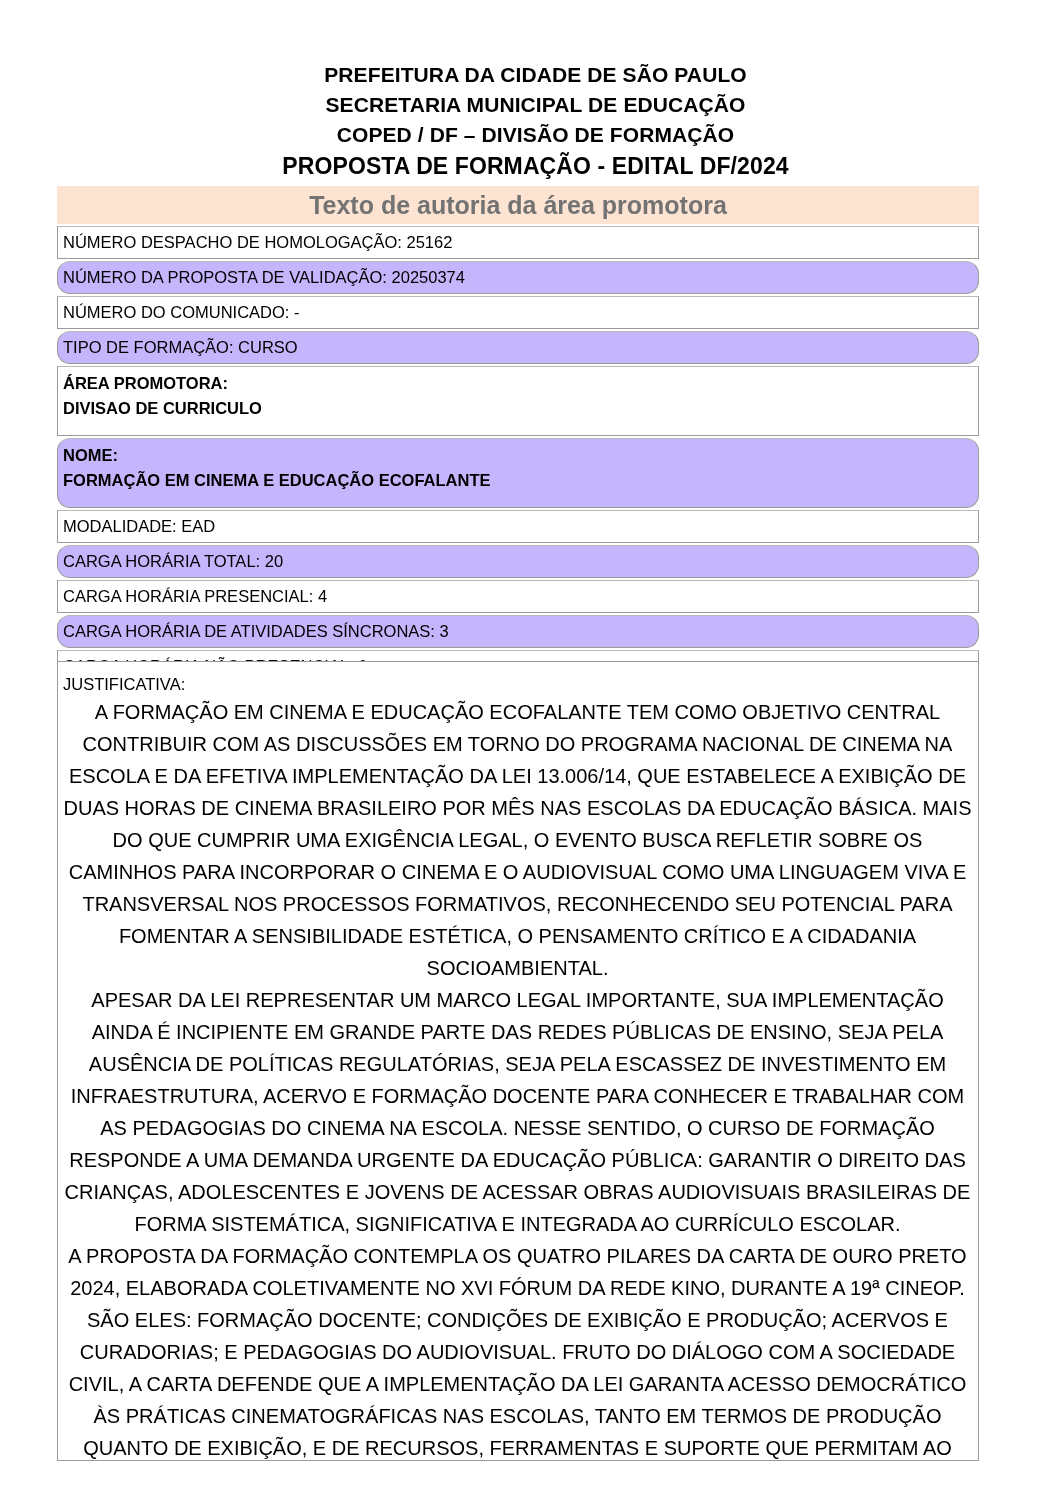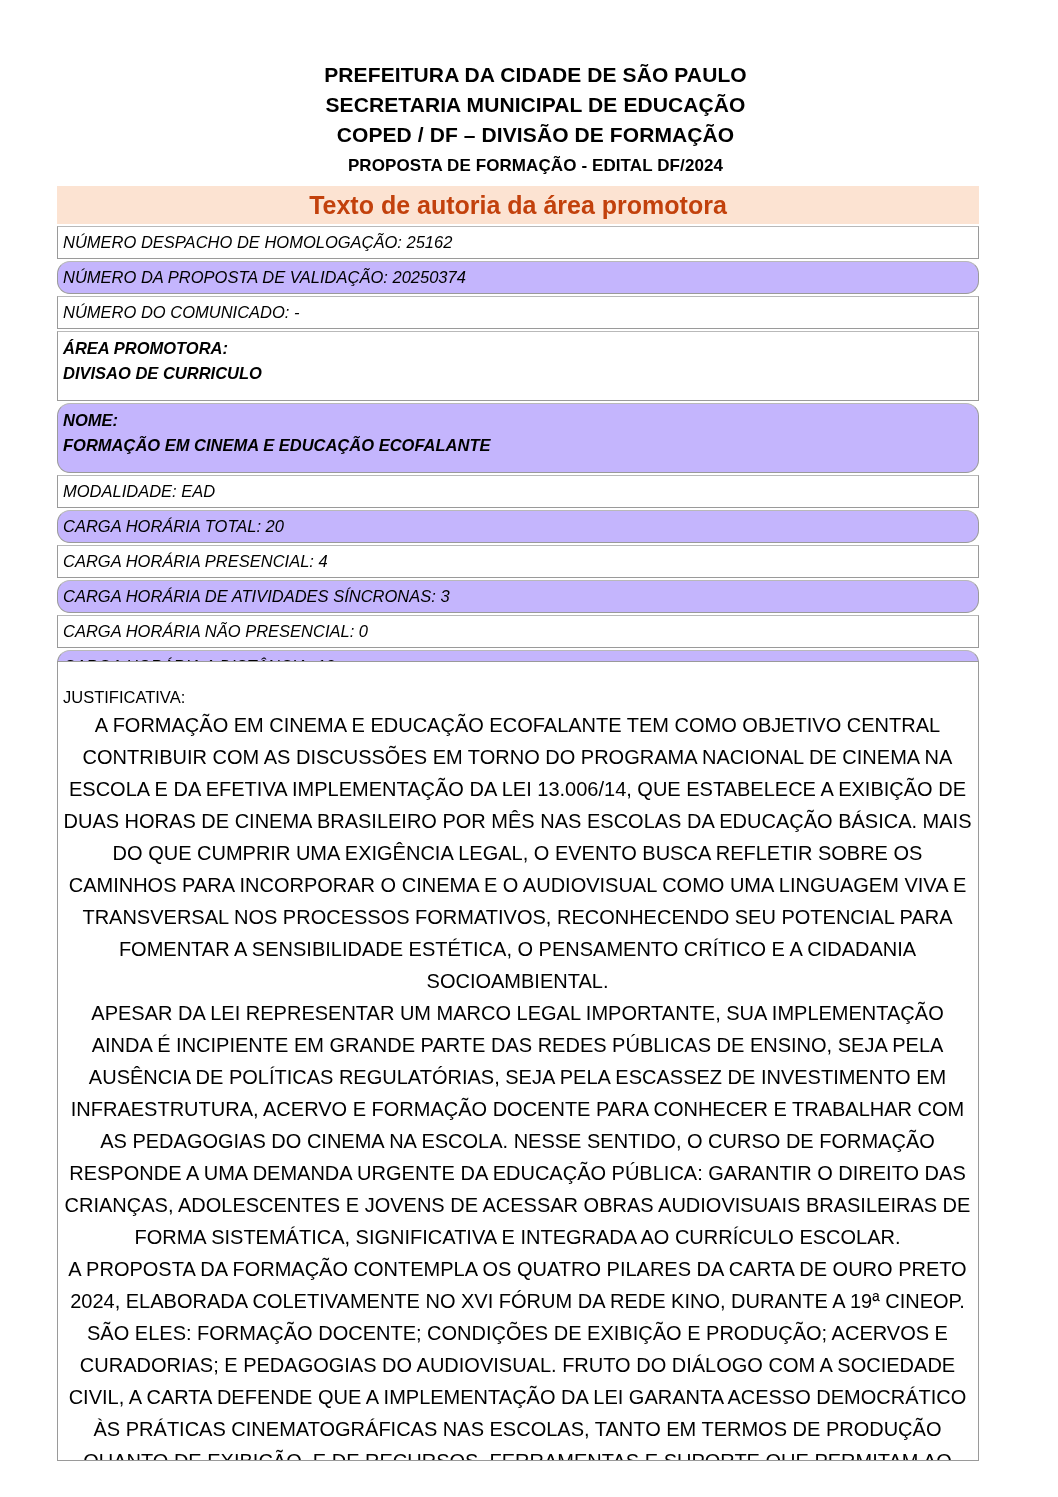--- a/index.html
+++ b/index.html
@@ -27,52 +27,51 @@
   }
   .doc-header .title-line {
     font-weight: bold;
     font-size: 21px;
     line-height: 30px;
     letter-spacing: 0.1px;
     white-space: nowrap;
     padding-left: 13px;
   }
   .doc-header .title-line.emphasis {
-    font-size: 17px;
+    font-size: 23px;
     line-height: 32px;
   }
 
   
   .banner {
     position: absolute;
     top: 186px;
     left: 57px;
     width: 922px;
     height: 38px;
     background: #FCE3D2;
     display: flex;
     align-items: center;
     justify-content: center;
   }
   .banner-text {
-    color: #c2410c;
+    color: #737373;
     font-weight: bold;
     font-size: 25px;
     line-height: 28px;
     white-space: nowrap;
   }
 
   
   .info-table {
     position: absolute;
     top: 226px;
     left: 57px;
     width: 922px;
     border-collapse: separate;
-    font-style: italic;
   }
   .info-row {
     box-sizing: border-box;
     width: 922px;
     border: 1px solid #9a9a9a;
     border-top-color: #b9b9b9;
     margin-bottom: 2px;
     background: #ffffff;
     padding: 4px 5px 5px 5px;
     font-size: 16.5px;
@@ -95,21 +94,21 @@
   
   .justificativa {
     position: absolute;
     top: 661px;
     left: 57px;
     width: 922px;
     height: 800px;
     box-sizing: border-box;
     border: 1px solid #9a9a9a;
     background: #ffffff;
-    padding: 23px 6px 0 5px;
+    padding: 10px 6px 0 5px;
     overflow: hidden;
   }
   .just-label {
     font-size: 16.5px;
     line-height: 24px;
   }
   .just-body {
     font-size: 20px;
     line-height: 32px;
     white-space: pre-line;
@@ -137,20 +136,23 @@
   </div>
 
   <div class="info-row shaded">
     <span>NÚMERO DA PROPOSTA DE VALIDAÇÃO:  20250374</span>
   </div>
 
   <div class="info-row">
     <span>NÚMERO DO COMUNICADO:   -</span>
   </div>
 
+  <div class="info-row shaded">
+    <span>TIPO DE FORMAÇÃO: CURSO</span>
+  </div>
 
   <div class="info-row two-line">
     <span>ÁREA PROMOTORA:</span>
     <span class="line2">DIVISAO DE CURRICULO</span>
   </div>
 
   <div class="info-row two-line shaded">
     <span>NOME:</span>
     <span class="line2">FORMAÇÃO EM CINEMA E EDUCAÇÃO ECOFALANTE</span>
   </div>

